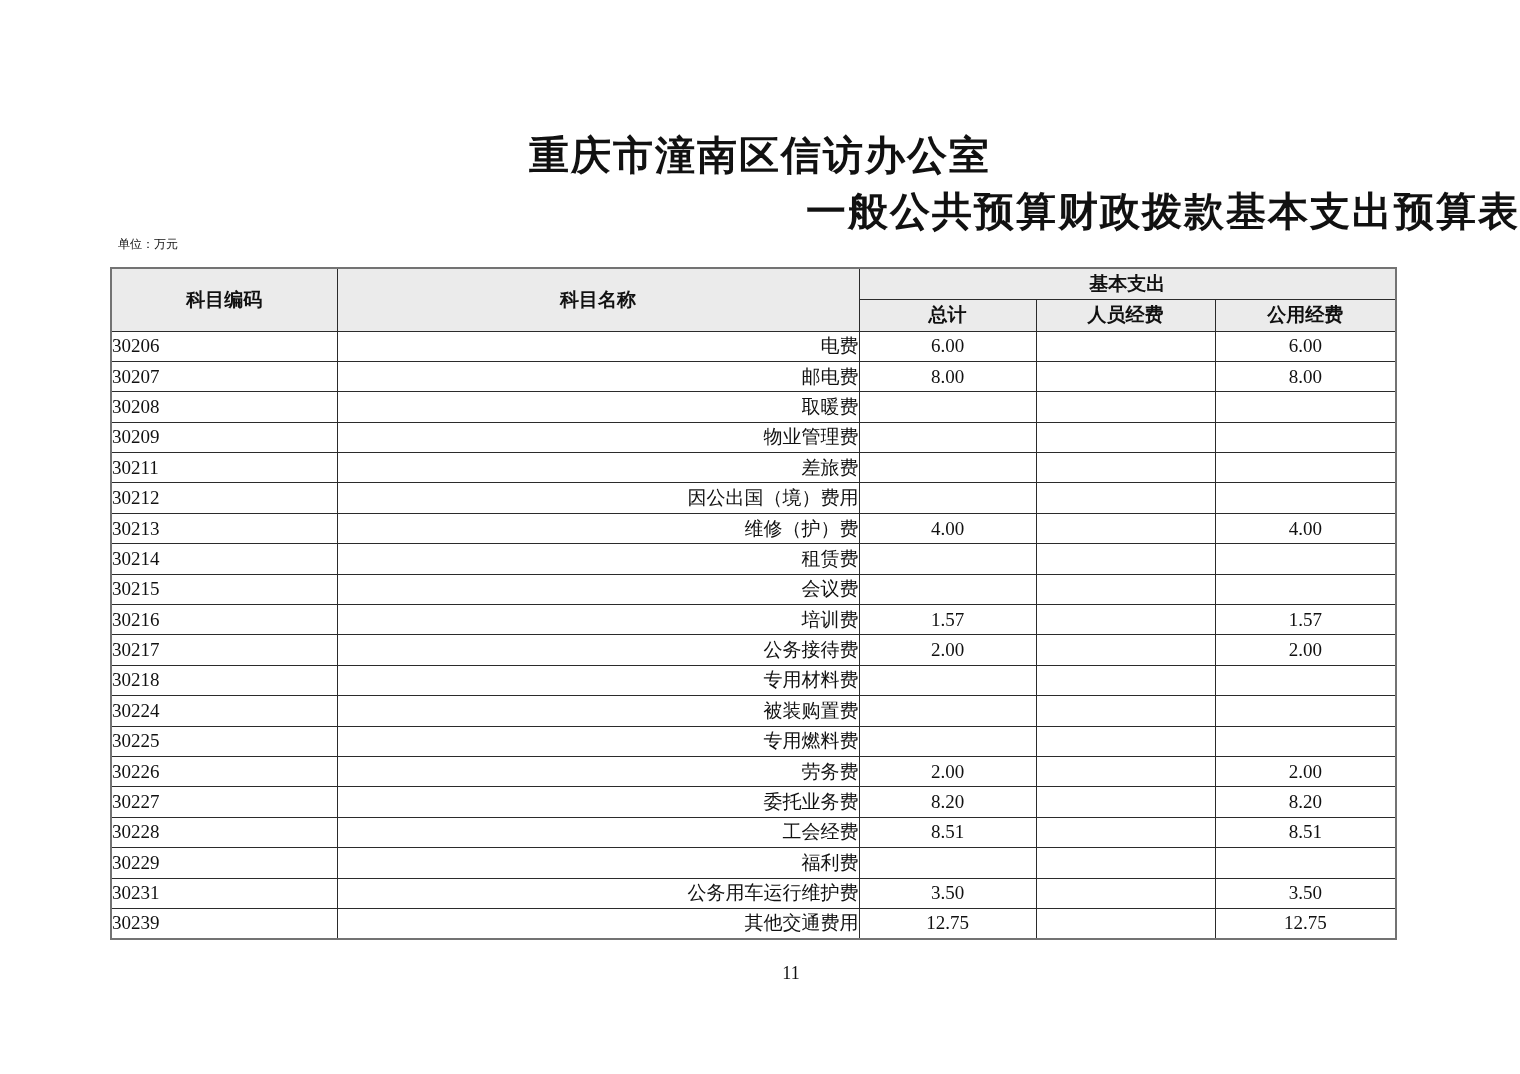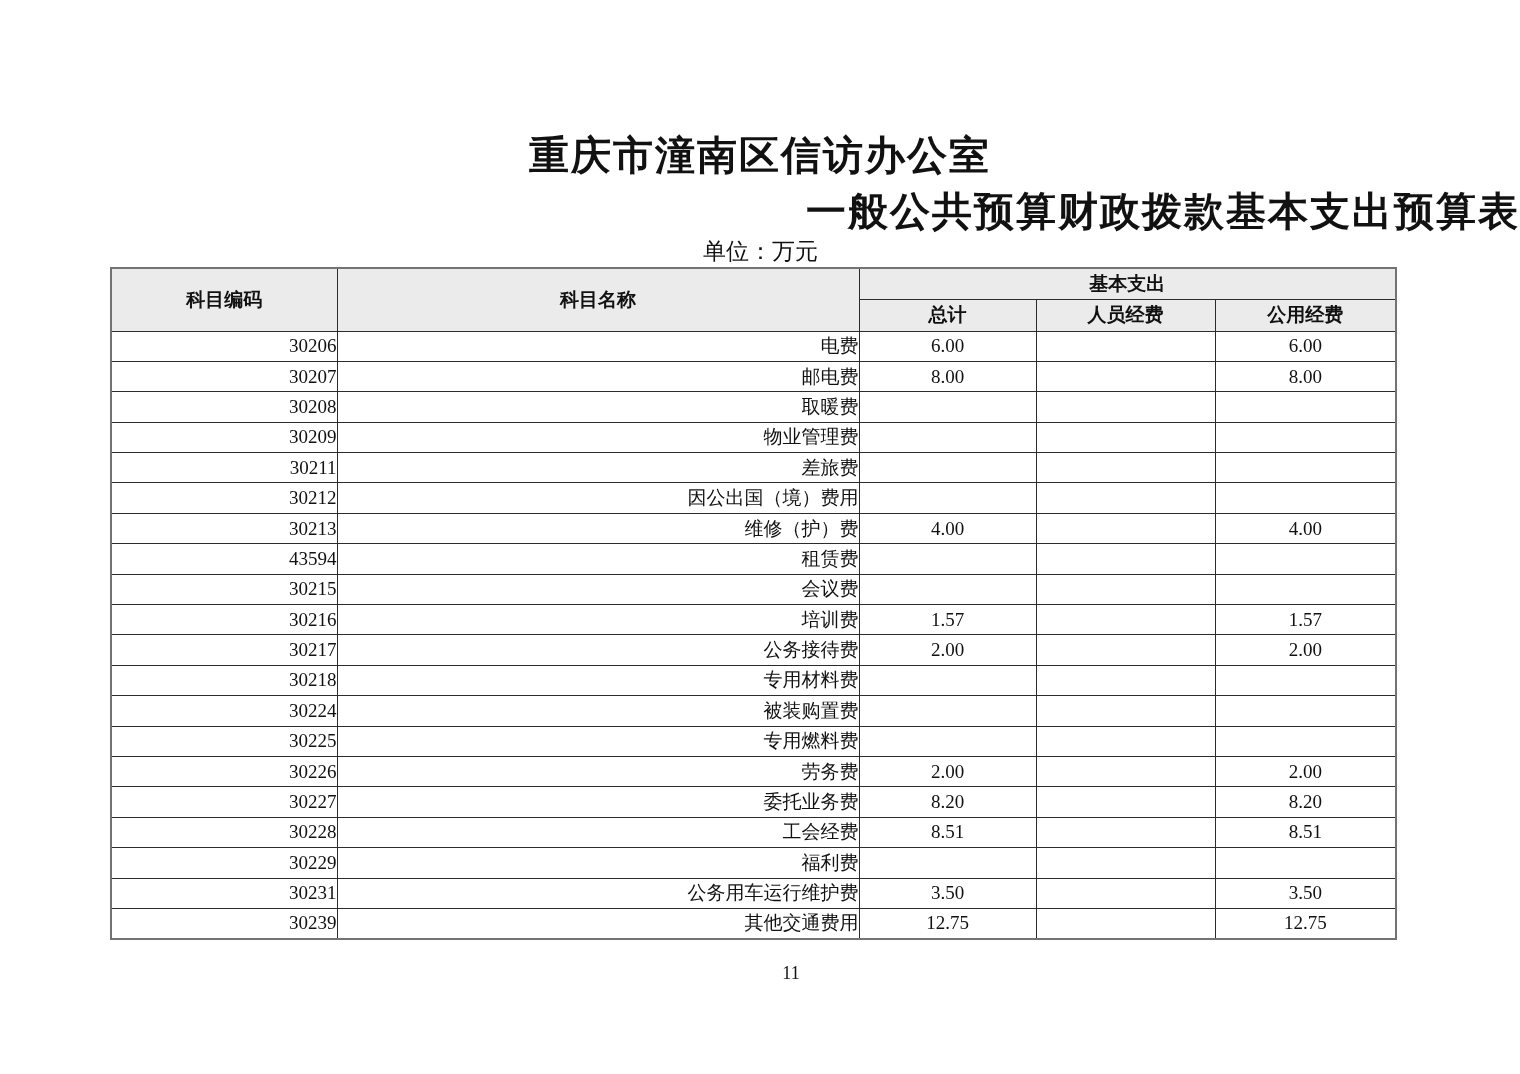--- a/index.html
+++ b/index.html
@@ -26,22 +26,22 @@
     position: absolute;
     top: 184px; left: 0; width: 100%;
     text-align: right;
     font-size: 40px;
     font-weight: bold;
     letter-spacing: 2px;
   }
   .unit-note {
     position: absolute;
     top: 236px; left: 118px; width: 1285px;
-    text-align: center;
-    font-size: 23px;
+    text-align: left;
+    font-size: 12px;
   }
   table.budget {
     position: absolute;
     left: 110px; top: 267px;
     width: 1285px;
     border-collapse: collapse;
     table-layout: fixed;
     border: 2px solid #737373;
   }
   table.budget th, table.budget td {
@@ -57,21 +57,21 @@
     padding: 0;
   }
   table.budget thead tr.h1 th { height: 31px; }
   table.budget thead tr.h2 th { height: 32px; }
   table.budget td {
     font-size: 19px;
     height: 30.4px;
     padding: 0;
     background: #ffffff;
   }
-  td.code { text-align: right; padding-left: 28px; }
+  td.code { text-align: left; padding-left: 28px; }
   td.name { text-align: right; padding-left: 24px; }
   td.num  { text-align: center; padding-right: 8px; }
   .page-num {
     position: absolute;
     top: 963px; left: 0; width: 100%;
     text-align: center;
     font-size: 18px;
     margin-left: 31px;
   }
 </style>
@@ -150,21 +150,21 @@
           <td class="num"></td>
         </tr>
         <tr>
           <td class="code">30213</td>
           <td class="name">维修（护）费</td>
           <td class="num">4.00</td>
           <td class="num"></td>
           <td class="num">4.00</td>
         </tr>
         <tr>
-          <td class="code">43594</td>
+          <td class="code">30214</td>
           <td class="name">租赁费</td>
           <td class="num"></td>
           <td class="num"></td>
           <td class="num"></td>
         </tr>
         <tr>
           <td class="code">30215</td>
           <td class="name">会议费</td>
           <td class="num"></td>
           <td class="num"></td>

